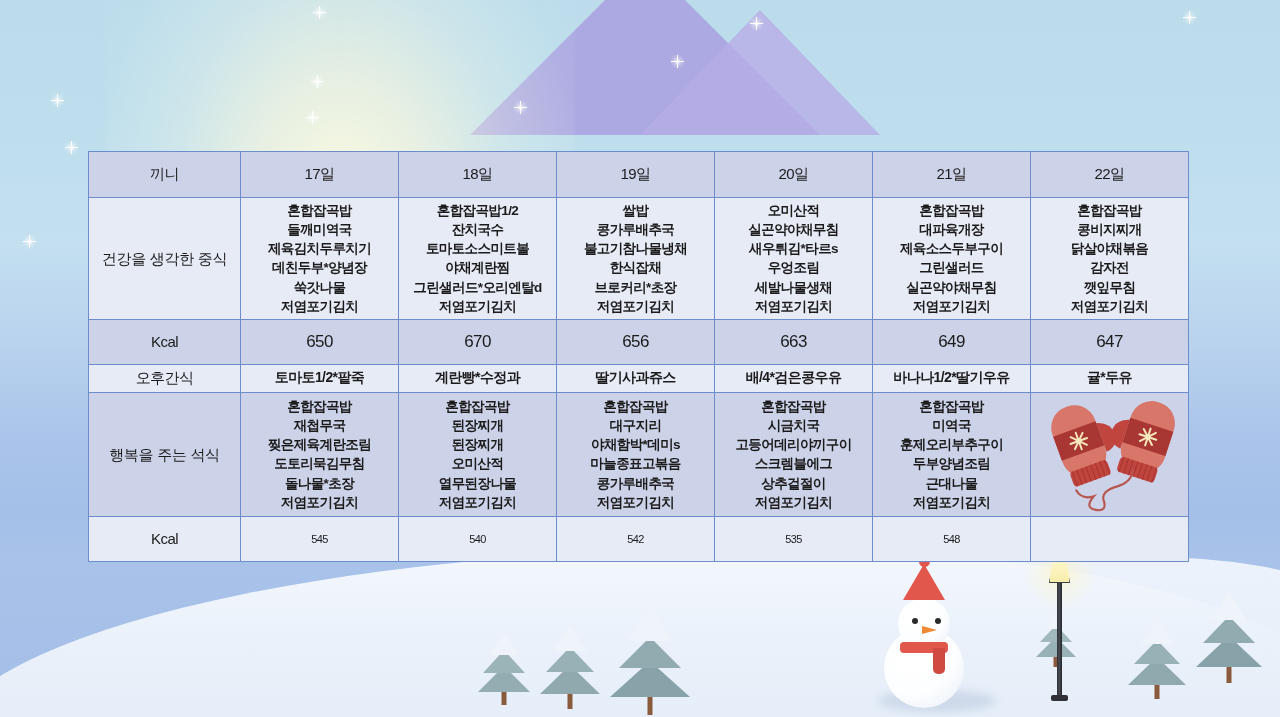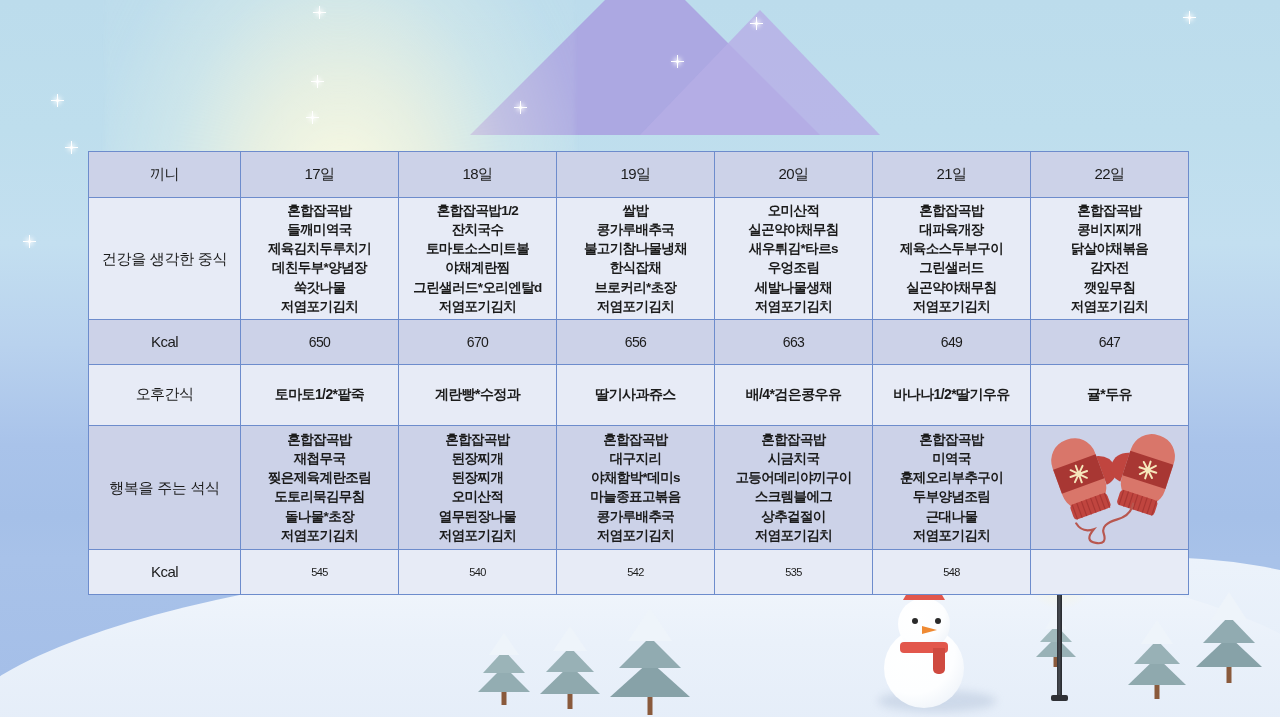--- a/index.html
+++ b/index.html
@@ -199,22 +199,22 @@
   }
   .row-meal td {
     background: #e7ebf6;
     height: 120px;
     font-size: 13.5px;
     line-height: 1.42;
     font-weight: bold;
   }
   .row-meal td.rowlabel { font-weight: normal; font-size: 15px; letter-spacing: -.3px; }
 
-  .row-kcal-a td { background: #ccd2e8; height: 45px; font-size: 14px; }
-  .row-snack td  { background: #e7ebf6; height: 61px; font-size: 14px; font-weight: bold; }
+  .row-kcal-a td { background: #ccd2e8; height: 45px; font-size: 17px; }
+  .row-snack td  { background: #e7ebf6; height: 28px; font-size: 14px; font-weight: bold; }
   .row-snack td.rowlabel { font-weight: normal; font-size: 15px; }
   .row-dinner td { background: #ccd2e8; height: 124px; font-size: 13.5px; line-height: 1.42; font-weight: bold; }
   .row-dinner td.rowlabel { font-weight: normal; font-size: 15px; letter-spacing: -.3px; margin-top: 32px; }
   .row-kcal-b td { background: #e7ebf6; height: 45px; font-size: 11px; }
 
   .row-kcal-a td.rowlabel, .row-kcal-b td.rowlabel { font-size: 15px; }
 
   .dish-list { display: block; }
   .dish-list span { display: block; }
 

